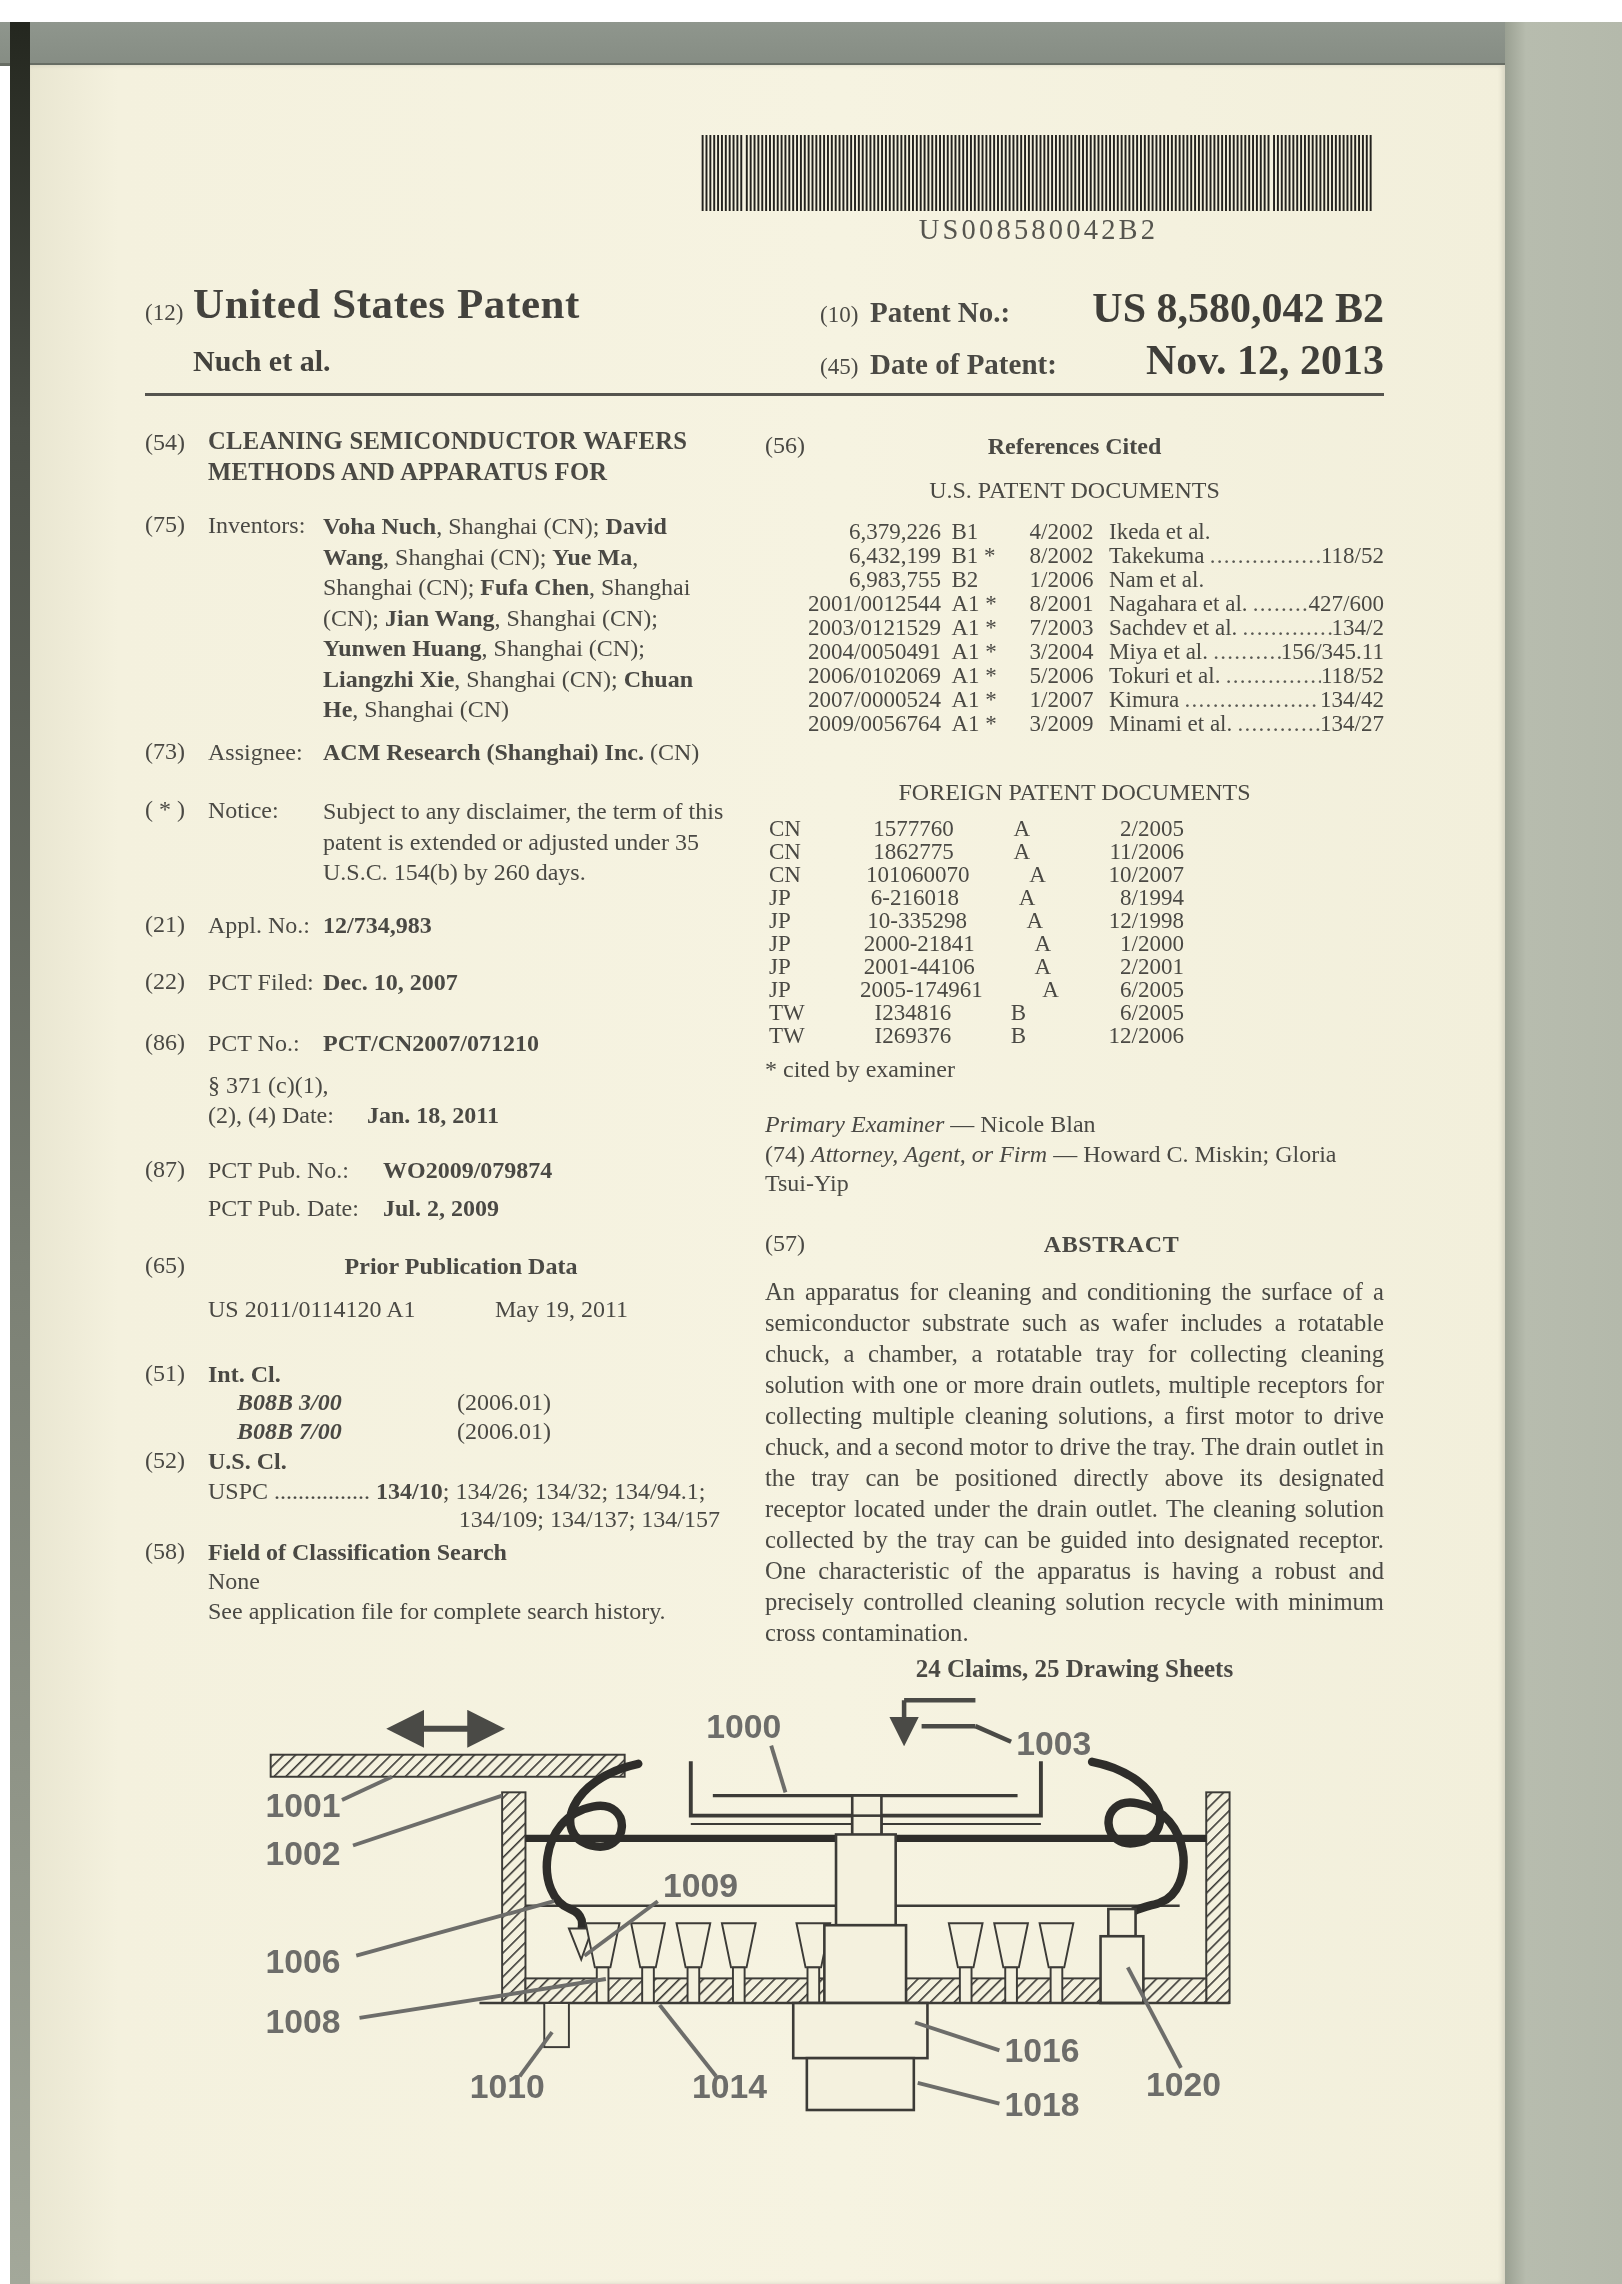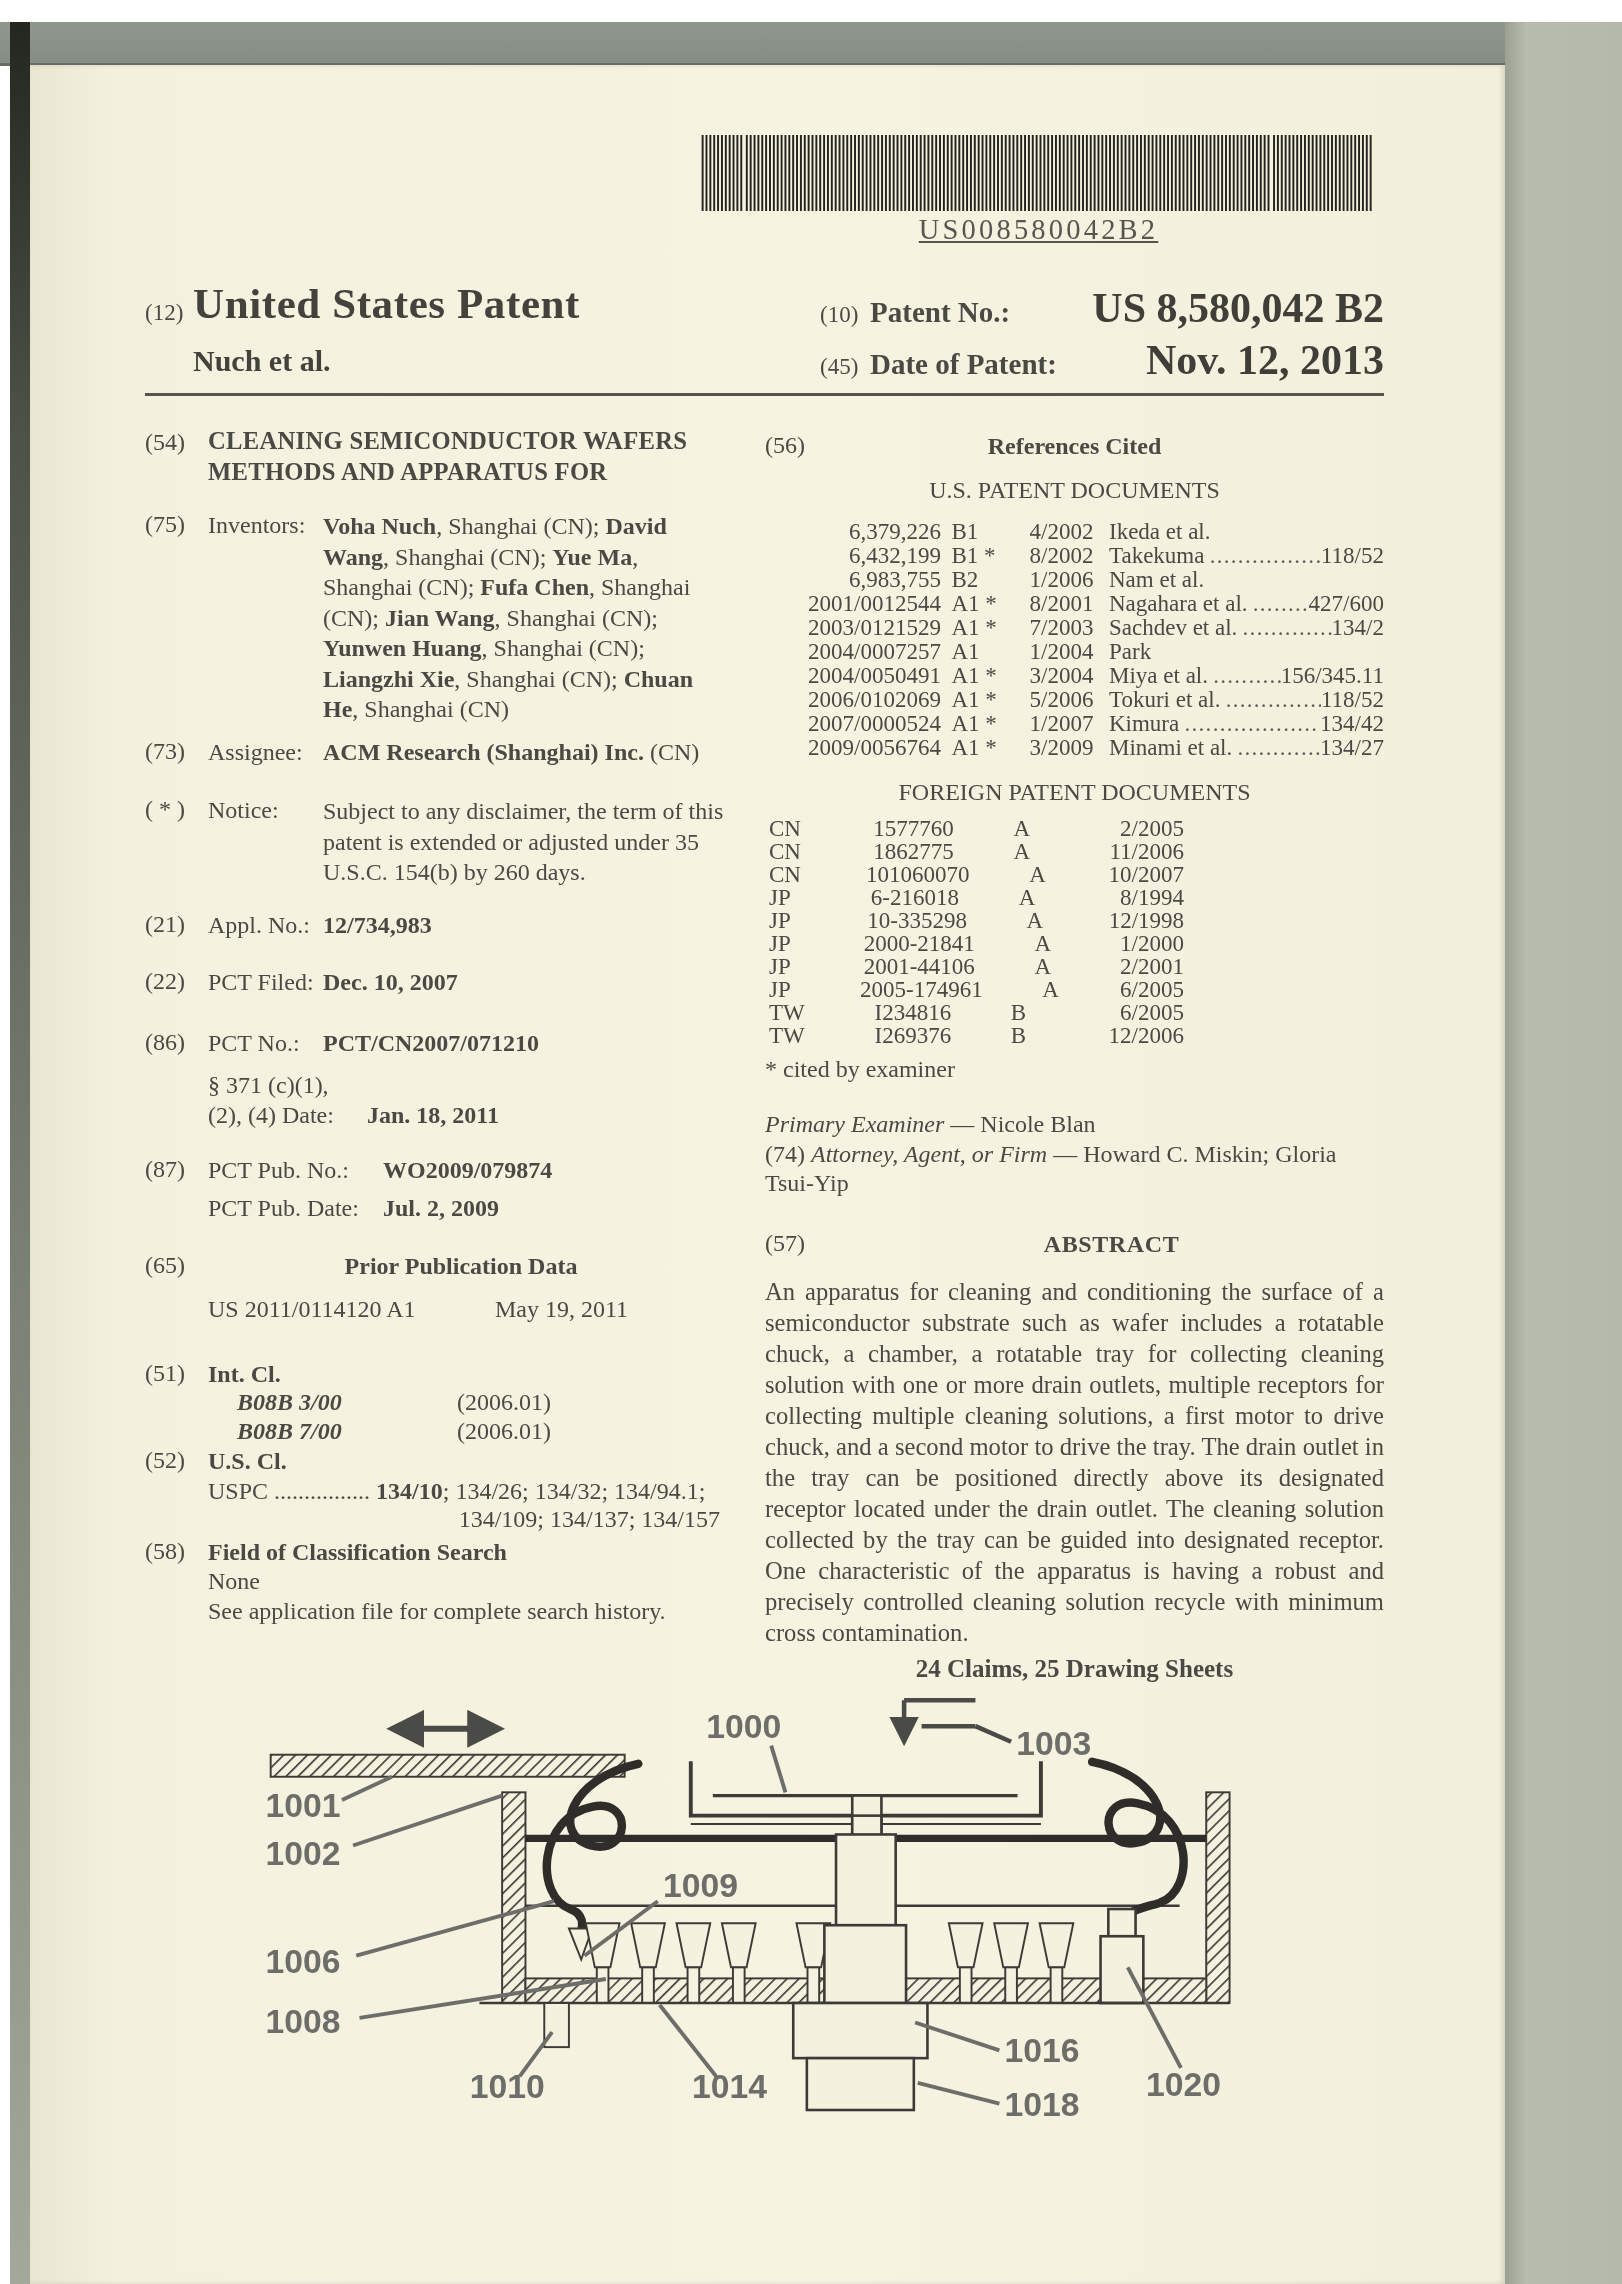--- a/index.html
+++ b/index.html
@@ -225,21 +225,21 @@
         <rect x="991.2" y="0" width="3" height="118" fill="#23221e"></rect>
         <rect x="997.2" y="0" width="3" height="118" fill="#23221e"></rect>
         <rect x="1003.2" y="0" width="3" height="118" fill="#23221e"></rect>
         <rect x="1009.2" y="0" width="3" height="118" fill="#23221e"></rect>
         <rect x="1015.2" y="0" width="3" height="118" fill="#23221e"></rect>
         <rect x="1021.2" y="0" width="3" height="118" fill="#23221e"></rect>
         <rect x="1027.2" y="0" width="3" height="118" fill="#23221e"></rect>
         <rect x="1033.2" y="0" width="3" height="118" fill="#23221e"></rect>
         <rect x="1039.2" y="0" width="3" height="118" fill="#23221e"></rect>
       </svg>
-    <div class="abs bc-caption center" style="left:668px;top:149px;width:681px;text-decoration:underline;">US008580042B2</div>
+    <div class="abs bc-caption center" style="left:668px;top:149px;width:681px;">US008580042B2</div>
 
     <div class="abs hdr-tag" style="left:115px;top:235px;">(12)</div>
     <div class="abs hdr-title" style="left:163px;top:214px;">United States Patent</div>
     <div class="abs hdr-sub" style="left:163px;top:279px;">Nuch et al.</div>
 
     <div class="abs" style="left:790px;top:219px;width:564px;display:flex;align-items:baseline;">
       <span class="hdr-tag">(10)</span>
       <span class="hdr-lbl" style="padding-left:11.7px;">Patent No.:</span>
       <span class="hdr-val" style="margin-left:auto;">US 8,580,042 B2</span>
     </div>
@@ -374,28 +374,20 @@
         <span class="c-dots">.............</span>
         <span class="c-class">427/600</span>
       </div>
         <div class="us-row">
         <span class="c-num">2003/0121529</span>
         <span class="c-kind">A1 *</span>
         <span class="c-date">7/2003</span>
         <span class="c-name">Sachdev et al.</span>
         <span class="c-dots">..............:....</span>
         <span class="c-class">134/2</span>
-      </div>
-        <div class="us-row">
-        <span class="c-num">2004/0007257</span>
-        <span class="c-kind">A1</span>
-        <span class="c-date">1/2004</span>
-        <span class="c-name">Park</span>
-        <span class="c-dots"></span>
-        <span class="c-class"></span>
       </div>
         <div class="us-row">
         <span class="c-num">2004/0050491</span>
         <span class="c-kind">A1 *</span>
         <span class="c-date">3/2004</span>
         <span class="c-name">Miya et al.</span>
         <span class="c-dots">...............</span>
         <span class="c-class">156/345.11</span>
       </div>
         <div class="us-row">

